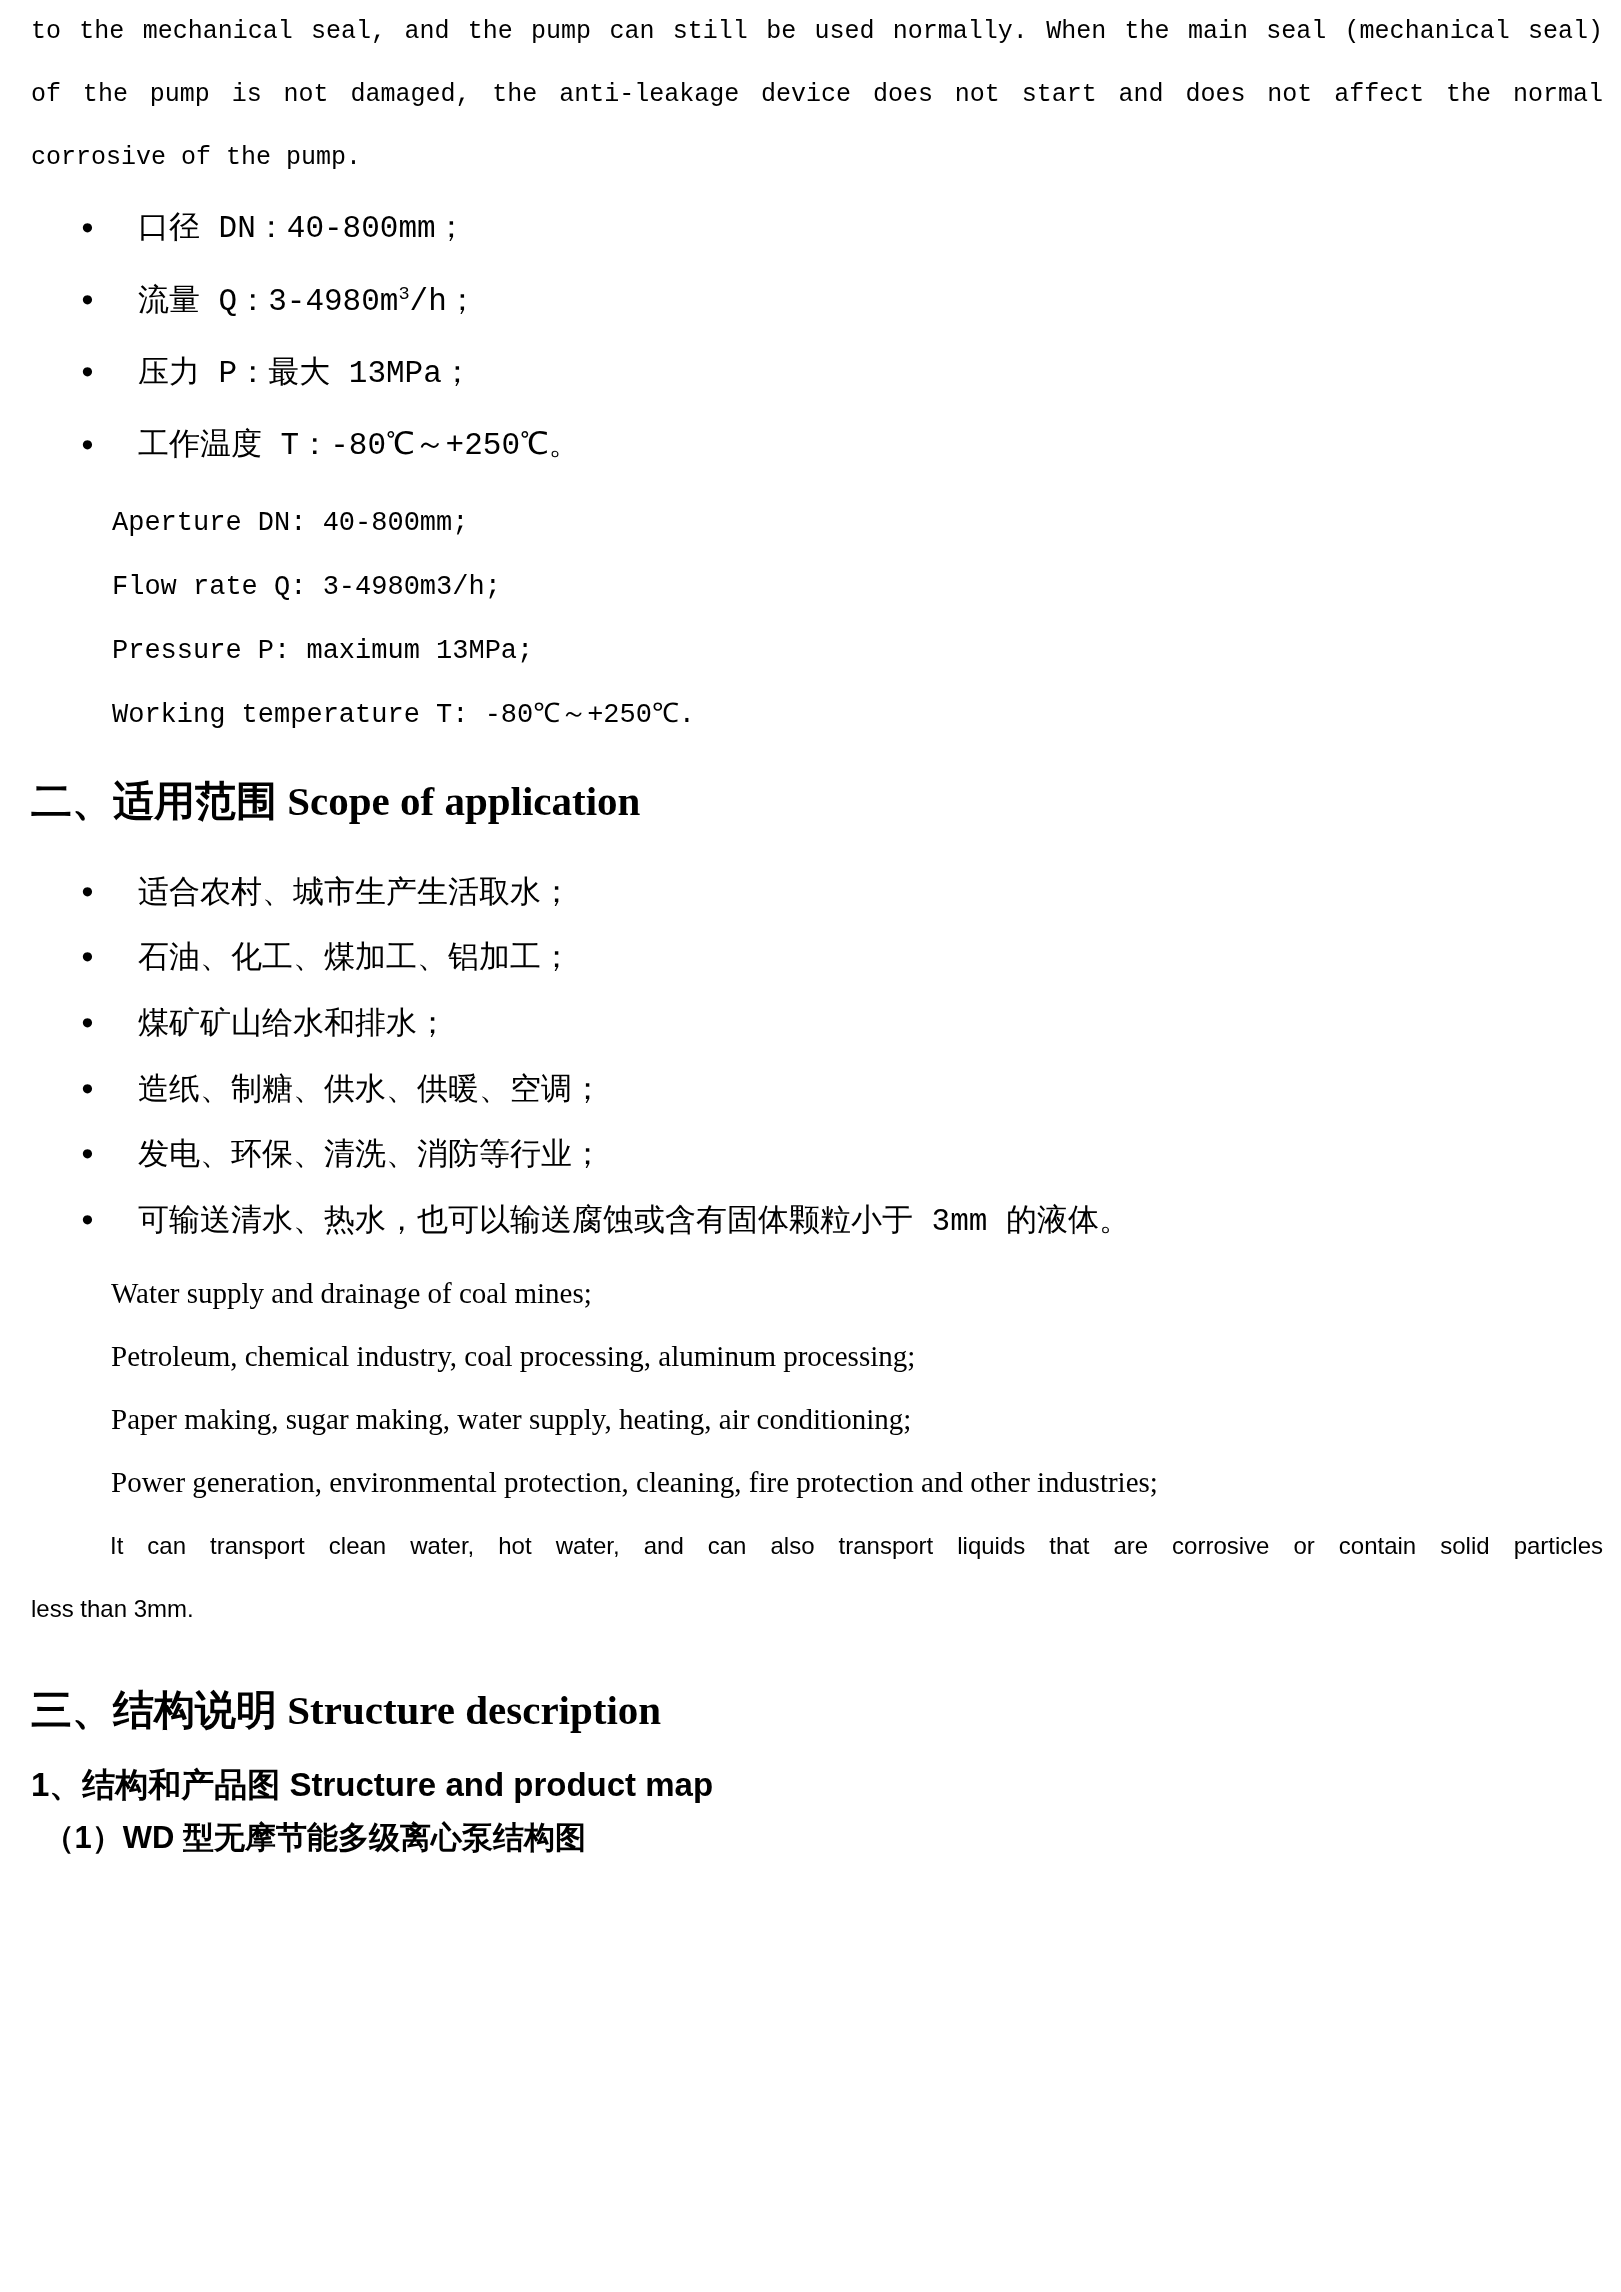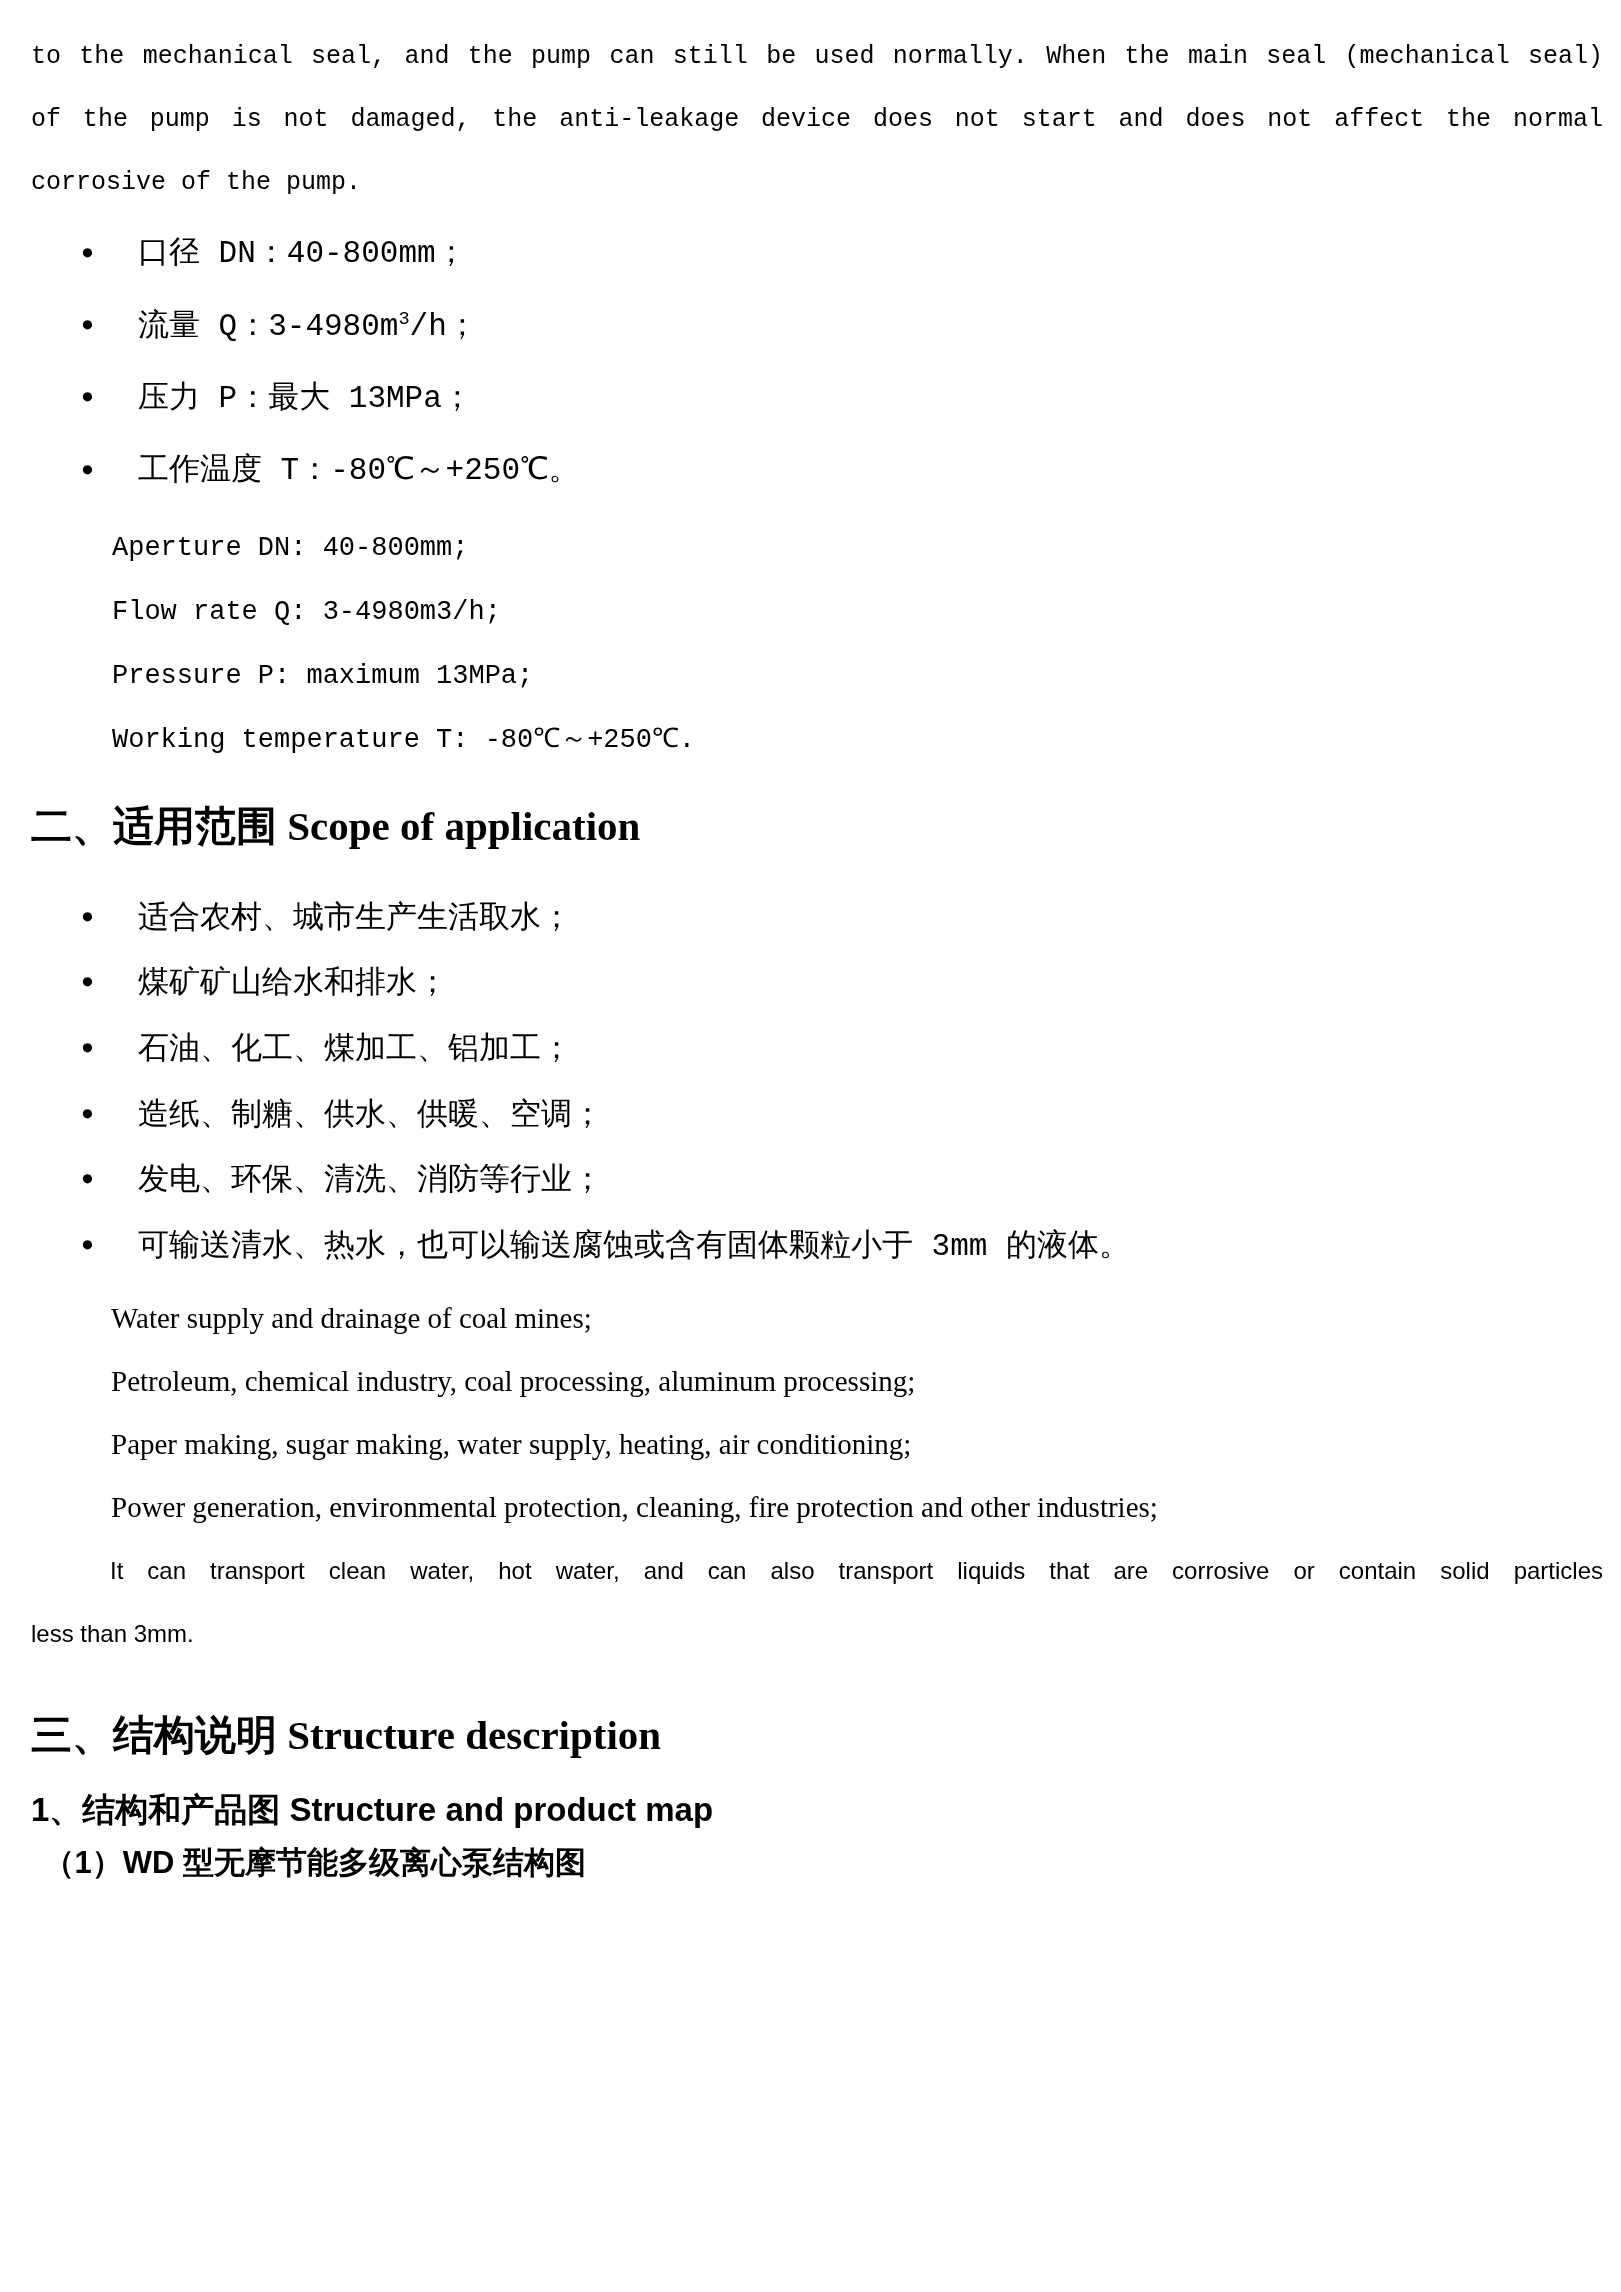--- a/index.html
+++ b/index.html
@@ -3,21 +3,21 @@
 <meta charset="utf-8">
 <style>
   html, body { margin: 0; padding: 0; background: #ffffff; }
   .page {
     position: relative;
     width: 1621px;
     height: 2005px;
     background: #ffffff;
     color: #000000;
     box-sizing: border-box;
-    padding: 25px 18px 0 31px;
+    padding: 0 18px 0 31px;
     overflow: hidden;
   }
   
   .mono-line {
     font-family: "Liberation Mono", "DejaVu Sans Mono", monospace, sans-serif;
     font-size: 25px;
     line-height: 63px;
     white-space: nowrap;
   }
   .just { text-align: justify; text-align-last: justify; }
@@ -133,24 +133,24 @@
     <div class="mono-line">Working temperature T: -80℃～+250℃.</div>
   </div>
 
   <h2 class="big-heading">二、适用范围  Scope of application</h2>
 
   <div class="bullet-list scope-list">
     <div class="bullet-row">
       <span class="bullet-marker">●</span><span class="bullet-text">适合农村、城市生产生活取水；</span>
     </div>
     <div class="bullet-row">
-      <span class="bullet-marker">●</span><span class="bullet-text">煤矿矿山给水和排水；</span>
+      <span class="bullet-marker">●</span><span class="bullet-text">石油、化工、煤加工、铝加工；</span>
     </div>
     <div class="bullet-row">
-      <span class="bullet-marker">●</span><span class="bullet-text">石油、化工、煤加工、铝加工；</span>
+      <span class="bullet-marker">●</span><span class="bullet-text">煤矿矿山给水和排水；</span>
     </div>
     <div class="bullet-row">
       <span class="bullet-marker">●</span><span class="bullet-text">造纸、制糖、供水、供暖、空调；</span>
     </div>
     <div class="bullet-row">
       <span class="bullet-marker">●</span><span class="bullet-text">发电、环保、清洗、消防等行业；</span>
     </div>
     <div class="bullet-row">
       <span class="bullet-marker">●</span><span class="bullet-text">可输送清水、热水，也可以输送腐蚀或含有固体颗粒小于 3mm 的液体。</span>
     </div>

